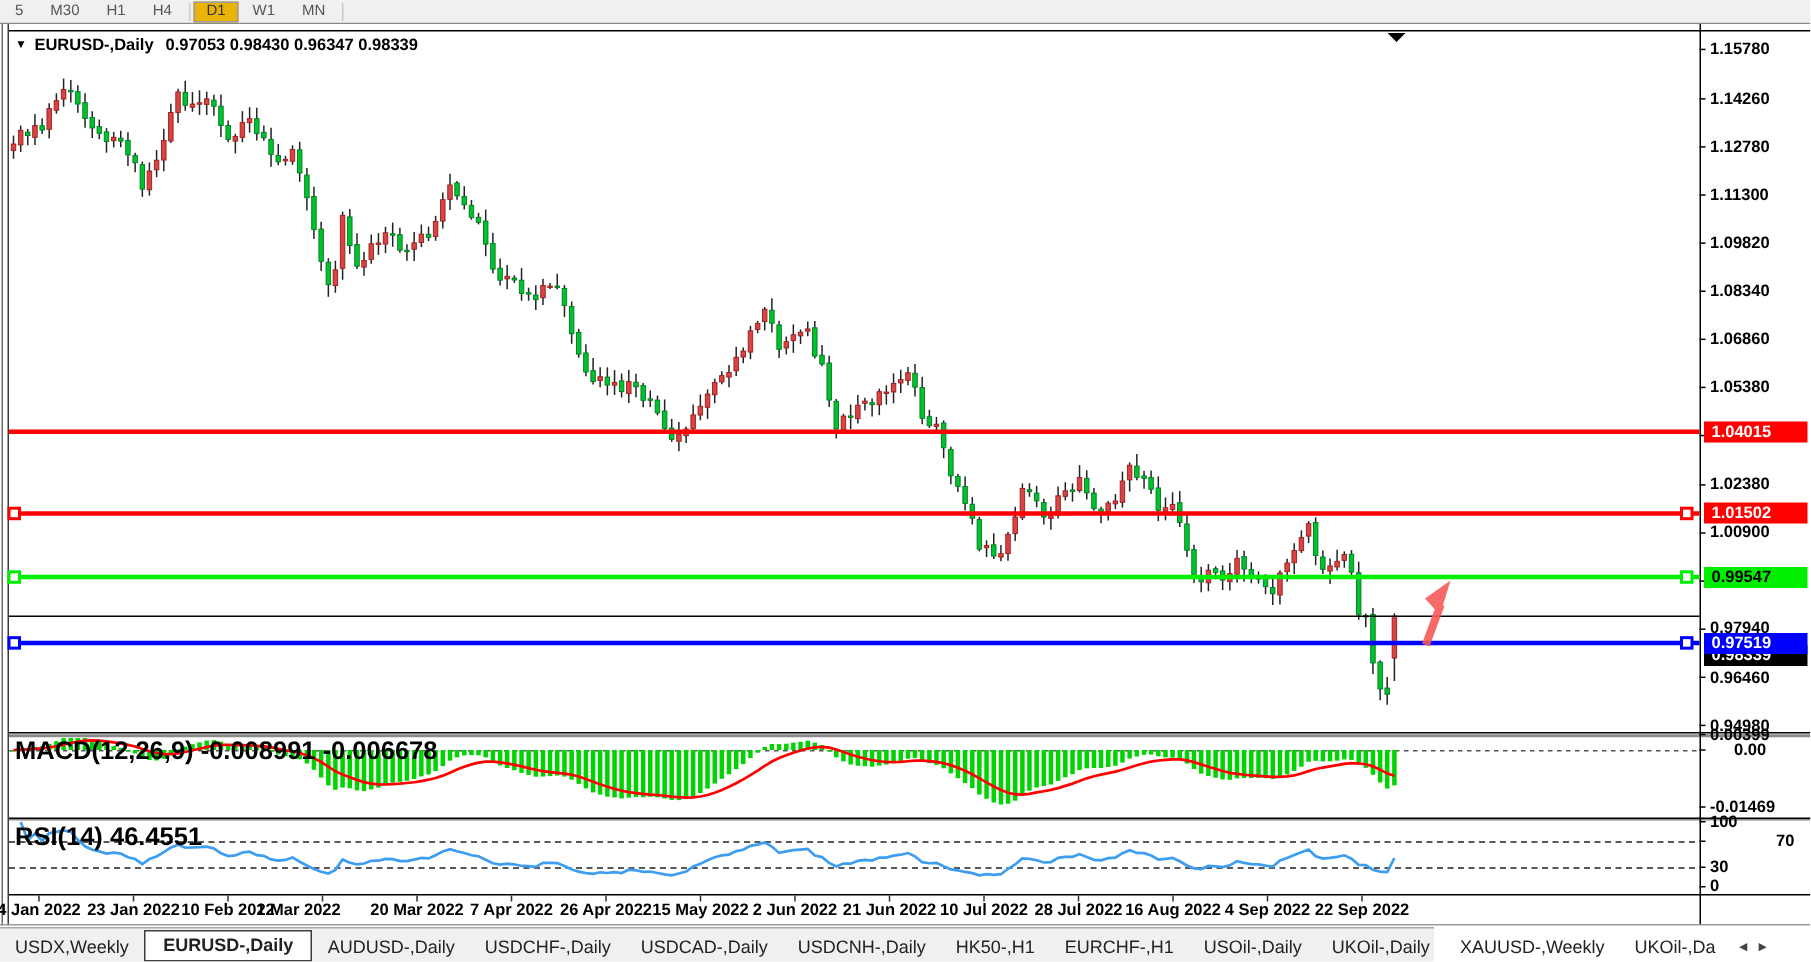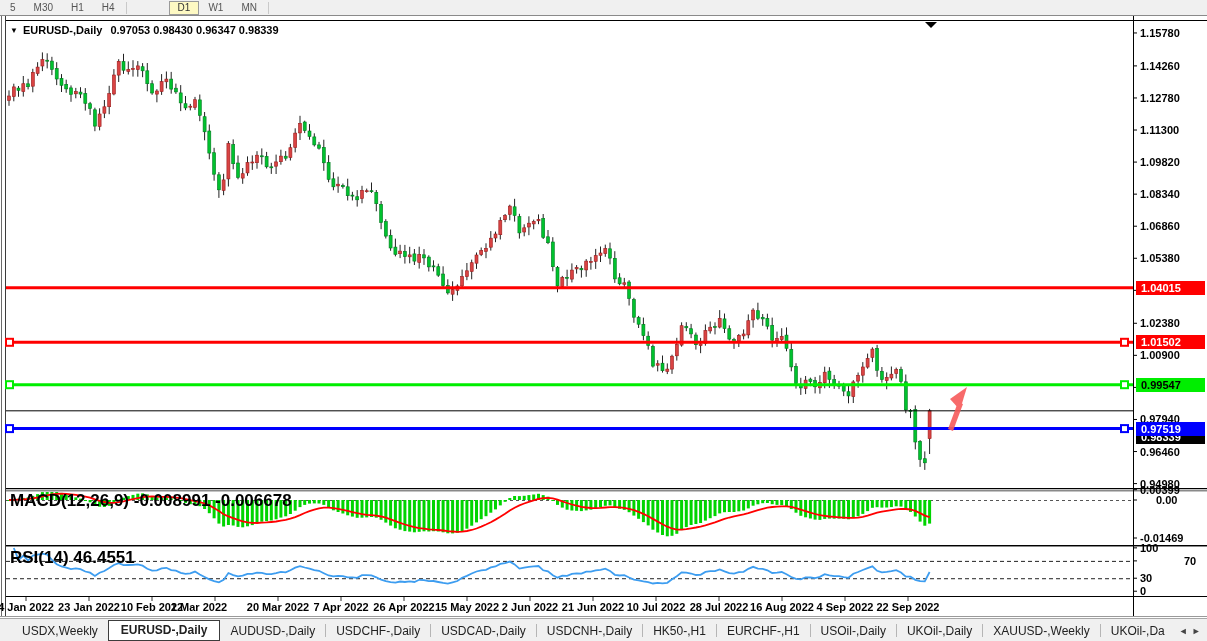--- a/index.html
+++ b/index.html
@@ -2,34 +2,34 @@
 <html><head>
 <meta charset="utf-8">
 <style>
   html,body{margin:0;padding:0;}
   body{width:1207px;height:641px;position:relative;background:#ffffff;overflow:hidden;
        font-family:"Liberation Sans",sans-serif;-webkit-font-smoothing:none;}
   .abs{position:absolute;}
   
   #toolbar{left:0;top:0;width:1207px;height:15px;background:#f0f0f0;display:flex;align-items:center;z-index:5;}
   .tf-btn{font-size:10px;color:#555;padding:0 9px;line-height:14px;height:14px;cursor:default;}
-  .tf-btn.active{background:#fef9c3;border:1px solid #9a9a9a;padding:0 8px;color:#333;height:12px;line-height:12px;margin-left:40px;}
+  .tf-btn.active{background:#eab308;border:1px solid #9a9a9a;padding:0 8px;color:#333;height:12px;line-height:12px;}
   .tf-sep{width:1px;height:12px;background:#c9c9c9;margin:0 2px;}
   #toolbar-border{left:0;top:15px;width:1207px;height:1px;background:#8a8a8a;}
   
   #title-row{left:10px;top:24px;z-index:4;font-size:11px;color:#000;white-space:nowrap;}
   #title-row .tri{font-size:8px;color:#000;margin-right:5px;vertical-align:1px;}
   #title-row .sym{font-weight:700;letter-spacing:0px;}
   #title-row .ohlc{margin-left:8px;font-weight:700;}
   .panel-label{z-index:4;font-size:17px;color:#000;white-space:nowrap;font-weight:700;}
   .axis-label{z-index:2;font-size:11px;color:#000;white-space:nowrap;font-weight:700;}
   .badge{z-index:6;font-size:11px;font-weight:700;height:14px;line-height:14px;padding-left:5px;width:64px;}
   .date-label{z-index:2;font-size:11px;color:#000;white-space:nowrap;transform:translateX(-50%);font-weight:700;}
   
-  #tabbar{left:0;top:618px;width:1207px;height:23px;background:#f0f0f0;border-top:1px solid #a8a8a8;
+  #tabbar{left:0;top:618px;width:956px;height:23px;background:#f0f0f0;border-top:1px solid #a8a8a8;
           display:flex;align-items:center;z-index:5;}
   .tab{font-size:12px;color:#222;padding:0 10px;line-height:20px;white-space:nowrap;cursor:default;}
   .tab.active{background:#ffffff;border:1px solid #3c3c3c;line-height:19px;font-weight:700;padding:0 12px;}
   .tab-sep{width:1px;height:13px;background:#b5b5b5;}
   .tab-scroll{font-size:9px;color:#444;margin-left:4px;}
   svg{position:absolute;left:0;top:0;z-index:1;}
 </style>
 </head>
 <body>
 

